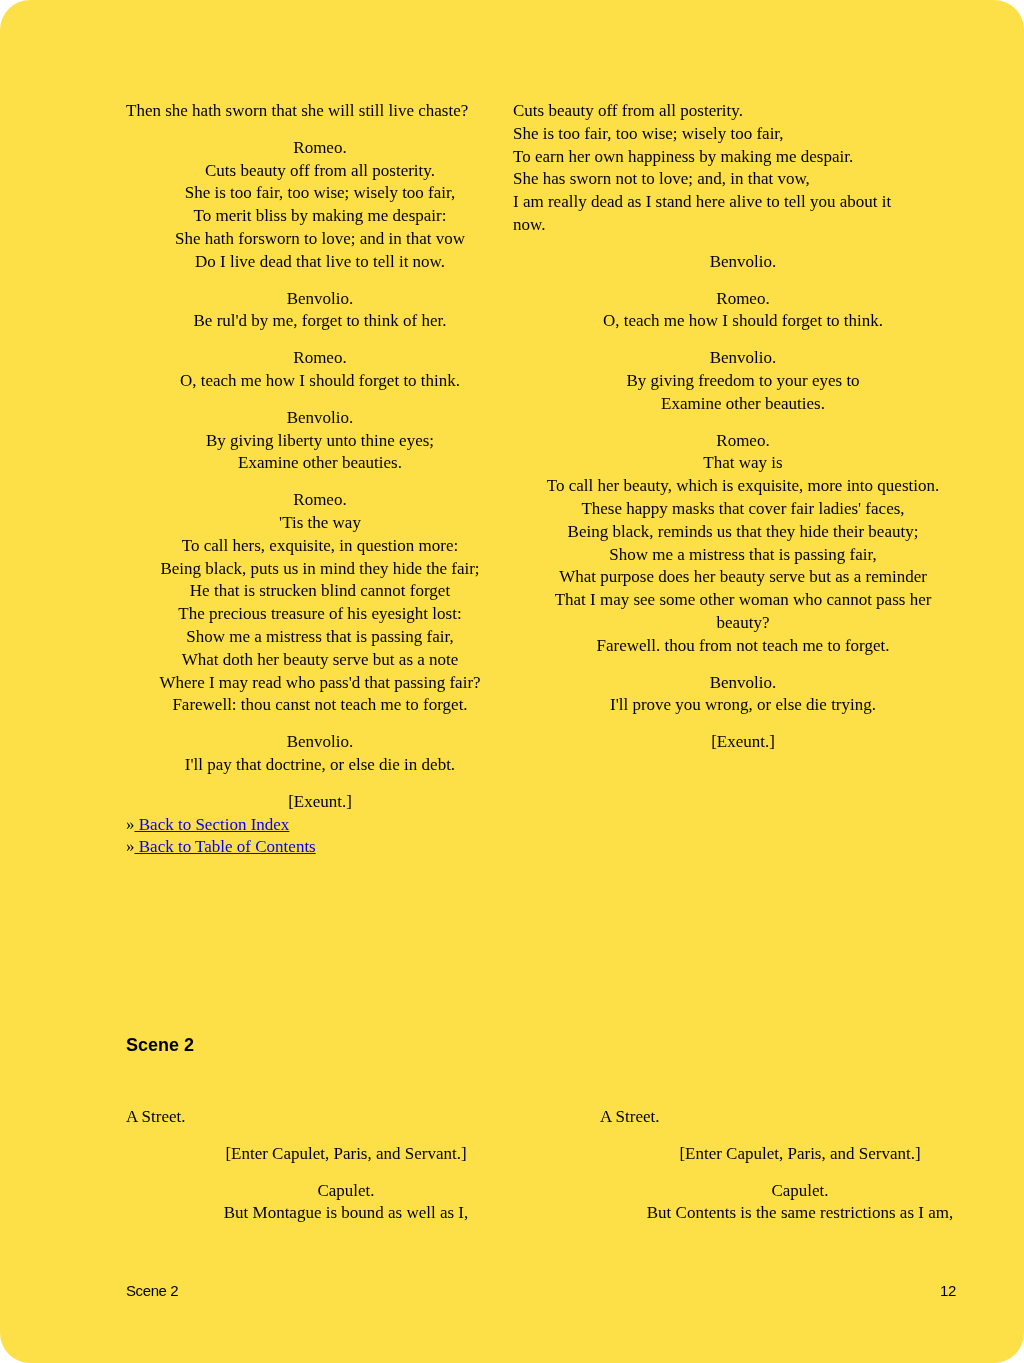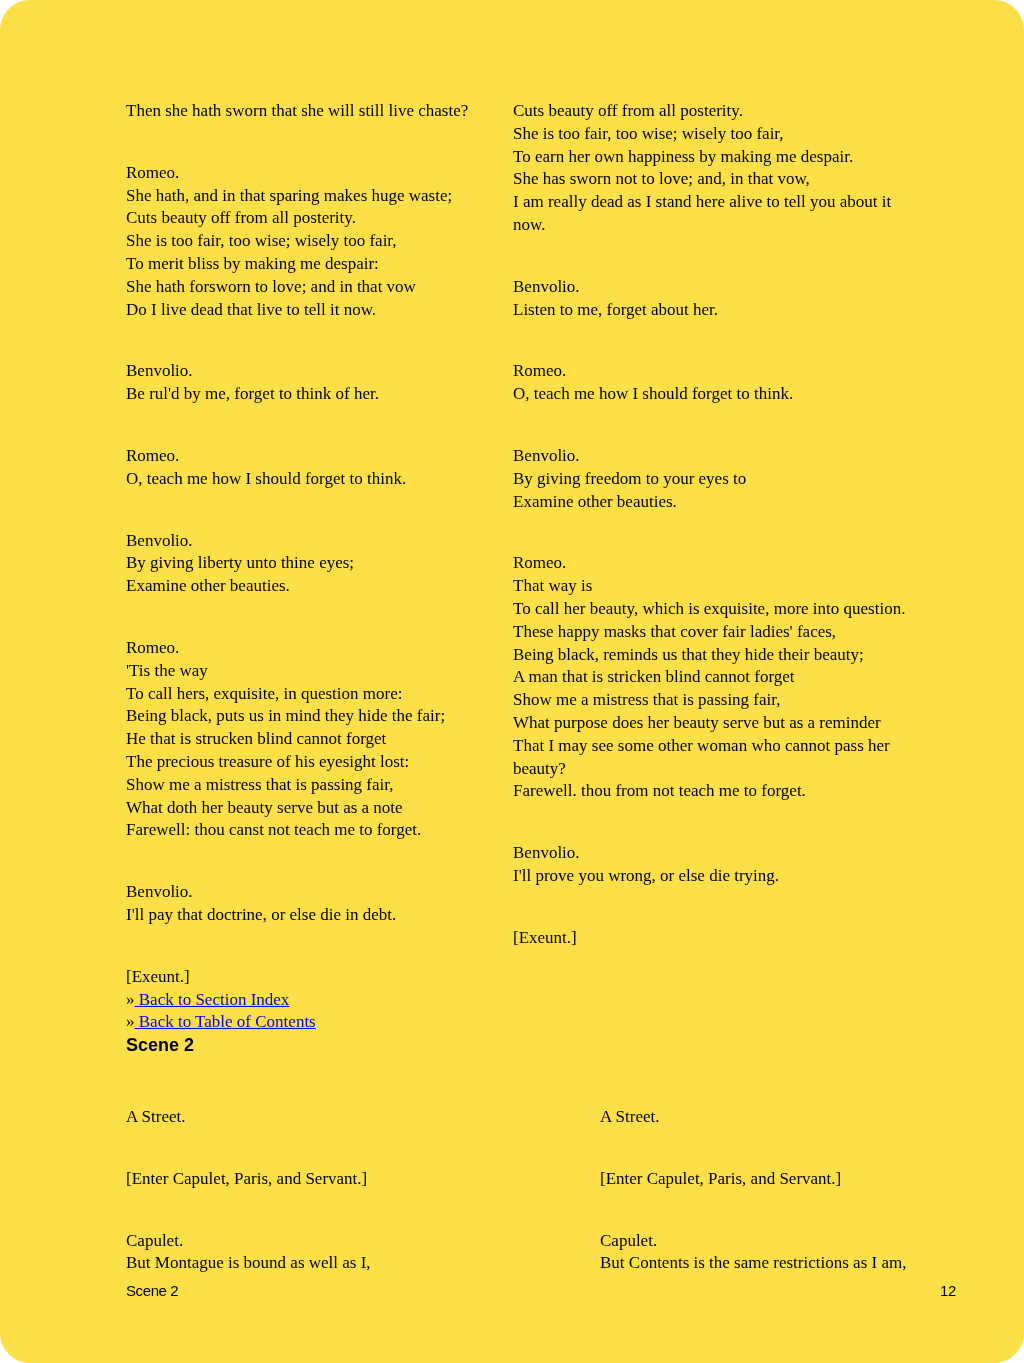--- a/index.html
+++ b/index.html
@@ -20,21 +20,22 @@
   }
   .col {
     position: absolute;
   }
   .line {
     height: 22.8px;
     line-height: 22.8px;
     white-space: nowrap;
   }
   .block + .block {
-    margin-top: 39px;
+    margin-top: 14px;
+    text-align: center;
   }
   .col-top-left   { left: 126px; top: 100px; width: 388px; }
   .col-top-right  { left: 513px; top: 100px; width: 460px; }
   .col-bot-left   { left: 126px; top: 1106px; width: 440px; }
   .col-bot-right  { left: 600px; top: 1106px; width: 400px; }
   .scene-heading {
     position: absolute;
     left: 126px;
     top: 1033px;
     margin: 0;
@@ -69,21 +70,20 @@
 
 <div class="page">
 
   <div class="col col-top-left">
     <div>
         <div class="block">
           <div class="line">Then she hath sworn that she will still live chaste?</div>
         </div>
         <div class="block">
           <div class="line">Romeo.</div>
-          <div class="line">She hath, and in that sparing makes huge waste;</div>
           <div class="line">Cuts beauty off from all posterity.</div>
           <div class="line">She is too fair, too wise; wisely too fair,</div>
           <div class="line">To merit bliss by making me despair:</div>
           <div class="line">She hath forsworn to love; and in that vow</div>
           <div class="line">Do I live dead that live to tell it now.</div>
         </div>
         <div class="block">
           <div class="line">Benvolio.</div>
           <div class="line">Be rul'd by me, forget to think of her.</div>
         </div>
@@ -98,20 +98,21 @@
         </div>
         <div class="block">
           <div class="line">Romeo.</div>
           <div class="line">'Tis the way</div>
           <div class="line">To call hers, exquisite, in question more:</div>
           <div class="line">Being black, puts us in mind they hide the fair;</div>
           <div class="line">He that is strucken blind cannot forget</div>
           <div class="line">The precious treasure of his eyesight lost:</div>
           <div class="line">Show me a mistress that is passing fair,</div>
           <div class="line">What doth her beauty serve but as a note</div>
+          <div class="line">Where I may read who pass'd that passing fair?</div>
           <div class="line">Farewell: thou canst not teach me to forget.</div>
         </div>
         <div class="block">
           <div class="line">Benvolio.</div>
           <div class="line">I'll pay that doctrine, or else die in debt.</div>
         </div>
         <div class="block">
           <div class="line">[Exeunt.]</div>
         </div>
       </div>
@@ -125,38 +126,36 @@
       <div class="block">
         <div class="line">Cuts beauty off from all posterity.</div>
         <div class="line">She is too fair, too wise; wisely too fair,</div>
         <div class="line">To earn her own happiness by making me despair.</div>
         <div class="line">She has sworn not to love; and, in that vow,</div>
         <div class="line">I am really dead as I stand here alive to tell you about it</div>
         <div class="line">now.</div>
       </div>
       <div class="block">
         <div class="line">Benvolio.</div>
-        <div class="line">Listen to me, forget about her.</div>
       </div>
       <div class="block">
         <div class="line">Romeo.</div>
         <div class="line">O, teach me how I should forget to think.</div>
       </div>
       <div class="block">
         <div class="line">Benvolio.</div>
         <div class="line">By giving freedom to your eyes to</div>
         <div class="line">Examine other beauties.</div>
       </div>
       <div class="block">
         <div class="line">Romeo.</div>
         <div class="line">That way is</div>
         <div class="line">To call her beauty, which is exquisite, more into question.</div>
         <div class="line">These happy masks that cover fair ladies' faces,</div>
         <div class="line">Being black, reminds us that they hide their beauty;</div>
-        <div class="line">A man that is stricken blind cannot forget</div>
         <div class="line">Show me a mistress that is passing fair,</div>
         <div class="line">What purpose does her beauty serve but as a reminder</div>
         <div class="line">That I may see some other woman who cannot pass her</div>
         <div class="line">beauty?</div>
         <div class="line">Farewell. thou from not teach me to forget.</div>
       </div>
       <div class="block">
         <div class="line">Benvolio.</div>
         <div class="line">I'll prove you wrong, or else die trying.</div>
       </div>

